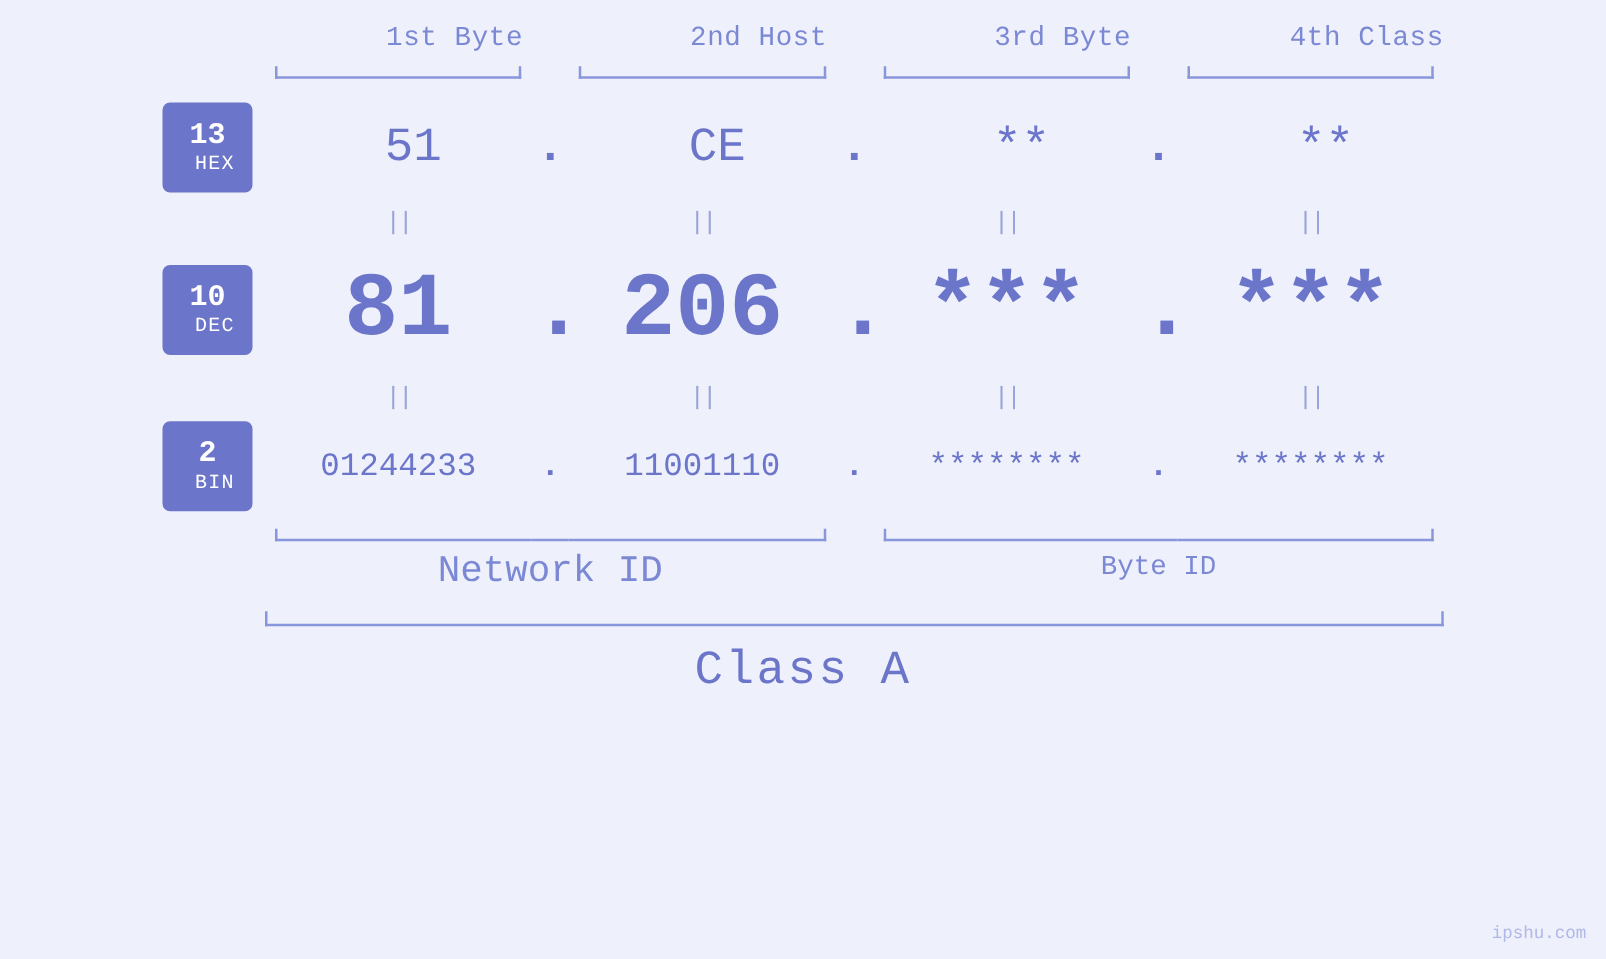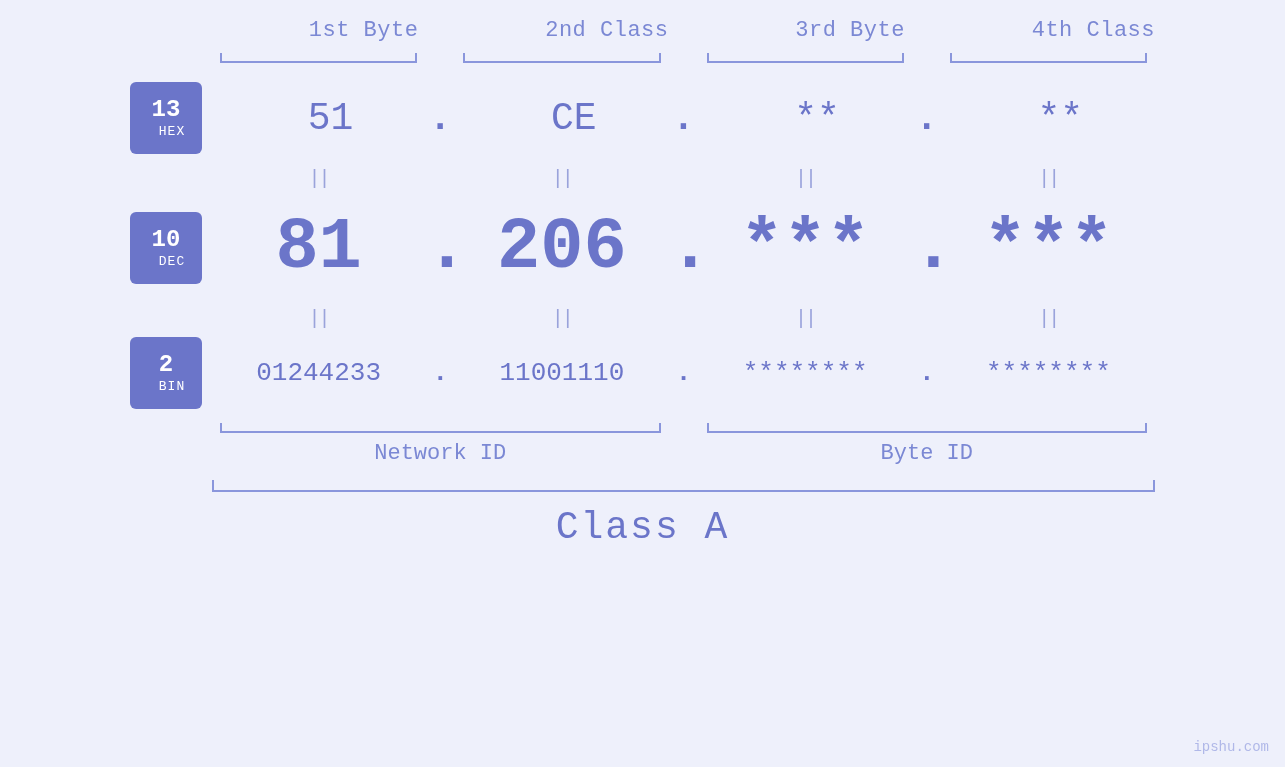--- a/index.html
+++ b/index.html
@@ -65,21 +65,21 @@
 
     .badge-num {
       color: #fff;
       font-size: 24px;
       font-weight: bold;
       line-height: 1.1;
     }
 
     .badge-label {
       color: #fff;
-      font-size: 13px;
+      font-size: 16px;
       font-weight: 400;
       letter-spacing: 1px;
       padding-left: 12px;
     }
 
     .data-cells {
       display: flex;
       flex: 1;
       align-items: center;
     }
@@ -210,21 +210,21 @@
   </style>
 </head>
 <body>
 
 <div class="main-container">
 
   <div class="byte-headers">
     <div style="width:82px; flex-shrink:0;"></div>
     <div class="byte-header">1st Byte</div>
     <div style="width:30px;flex-shrink:0;"></div>
-    <div class="byte-header">2nd Class</div>
+    <div class="byte-header">2nd Host</div>
     <div style="width:30px;flex-shrink:0;"></div>
     <div class="byte-header">3rd Byte</div>
     <div style="width:30px;flex-shrink:0;"></div>
     <div class="byte-header">4th Class</div>
   </div>
 
   <div style="display:flex; width:100%; margin-top:4px; height:16px;">
     <div style="width:82px; flex-shrink:0;"></div>
     <div class="b-segment">
       <div class="b-left-tick"></div>
@@ -395,21 +395,21 @@
       <div style="flex:2; display:flex; align-items:flex-end; position:relative;">
         <div style="position:absolute; left:0; right:8px; bottom:0; height:2px; background:#8a96dc;"></div>
         <div style="position:absolute; right:8px; bottom:0; width:2px; height:10px; background:#8a96dc;"></div>
       </div>
     </div>
   </div>
 
   <div style="display:flex; width:100%; margin-top:8px;">
     <div style="width:82px; flex-shrink:0;"></div>
     <div style="flex:1; text-align:center;">
-      <span style="color:#7b88d4; font-size:22px; font-family:'Courier New',Courier,monospace;">Network ID</span>
+      <span style="color:#7b88d4; font-size:30px; font-family:'Courier New',Courier,monospace;">Network ID</span>
     </div>
     <div style="width:30px; flex-shrink:0;"></div>
     <div style="flex:1; text-align:center;">
       <span style="color:#7b88d4; font-size:22px; font-family:'Courier New',Courier,monospace;">Byte ID</span>
     </div>
   </div>
 
   <div style="display:flex; width:100%; height:18px; margin-top:8px;">
     <div style="width:82px; flex-shrink:0;"></div>
     <div style="flex:1; position:relative;">

